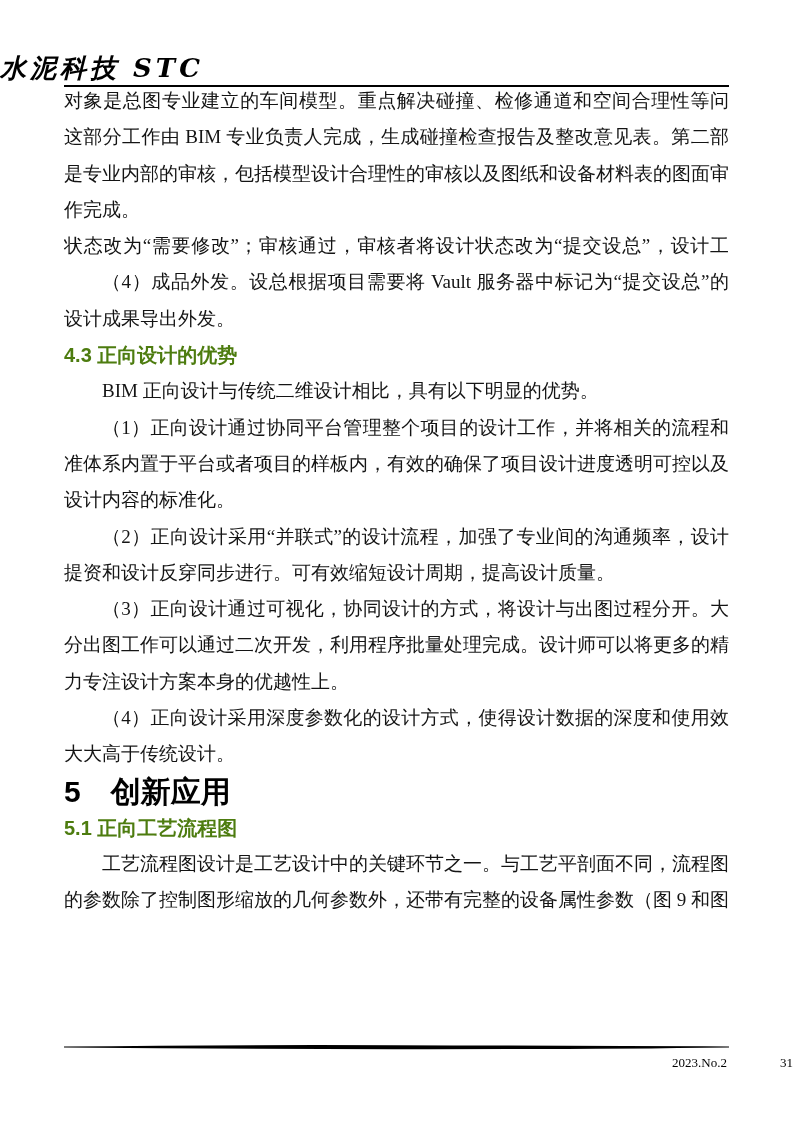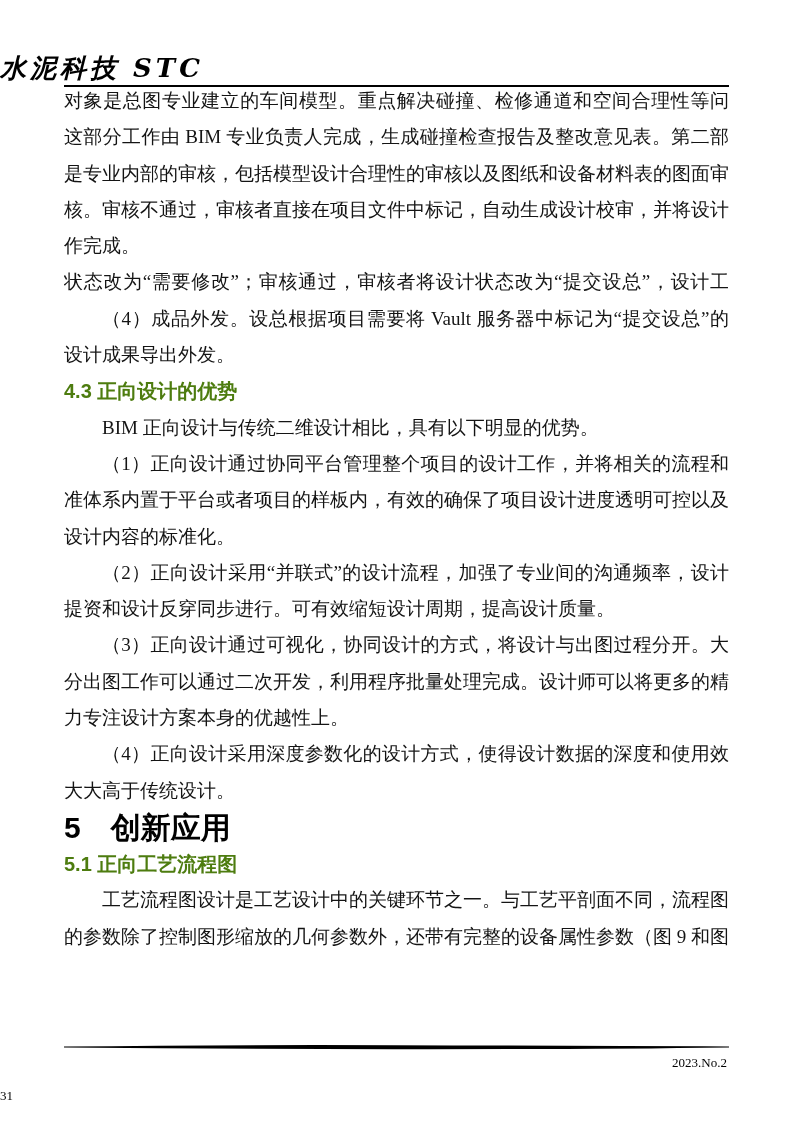--- a/index.html
+++ b/index.html
@@ -29,41 +29,40 @@
   .hd2 {
     height:36.3px; line-height:36.3px; overflow:hidden;
     font-family:"Liberation Sans", sans-serif; font-weight:bold; font-size:20px; color:#4d7c0f;
   }
   .hd1 {
     height:37px; line-height:37px; overflow:hidden;
     font-family:"Liberation Sans", sans-serif; font-weight:bold; font-size:30px; color:#000;
   }
   .footer-rule { position:absolute; top:1043px; left:64px; width:665px; height:8px; }
   .footer-page {
-    position:absolute; top:1055px; left:0; right:0; text-align:left;
-    font-size:13px; color:#000; font-family:"Liberation Serif", serif;margin-top:33px;
+    position:absolute; top:1055px; left:0; right:0; text-align:right;
+    font-size:13px; color:#000; font-family:"Liberation Serif", serif;
   }
   .footer-issue {
     position:absolute; top:1055px; right:66px;
     font-size:13px; color:#000; font-family:"Liberation Serif", serif;margin-left:15px;
   }
 </style>
 </head>
 <body>
 
 <div class="page">
 
   <div class="header-title">水泥科技 STC</div>
   <div class="header-rule"></div>
 
   <div class="body-text">
     <div class="ln">对象是总图专业建立的车间模型。重点解决碰撞、检修通道和空间合理性等问题。</div>
     <div class="ln">这部分工作由 BIM 专业负责人完成，生成碰撞检查报告及整改意见表。第二部分</div>
     <div class="ln">是专业内部的审核，包括模型设计合理性的审核以及图纸和设备材料表的图面审</div>
-    <div class="ln">核。审核不通过，审核者直接在项目文件中标记，自动生成设计校审，并将设计</div>
     <div class="ln last">作完成。</div>
     <div class="ln">状态改为“需要修改”；审核通过，审核者将设计状态改为“提交设总”，设计工</div>
 
     <div class="ln ind">（4）成品外发。设总根据项目需要将 Vault 服务器中标记为“提交设总”的</div>
     <div class="ln last">设计成果导出外发。</div>
 
     <div class="hd2">4.3 正向设计的优势</div>
 
     <div class="ln last ind">BIM 正向设计与传统二维设计相比，具有以下明显的优势。</div>
 

